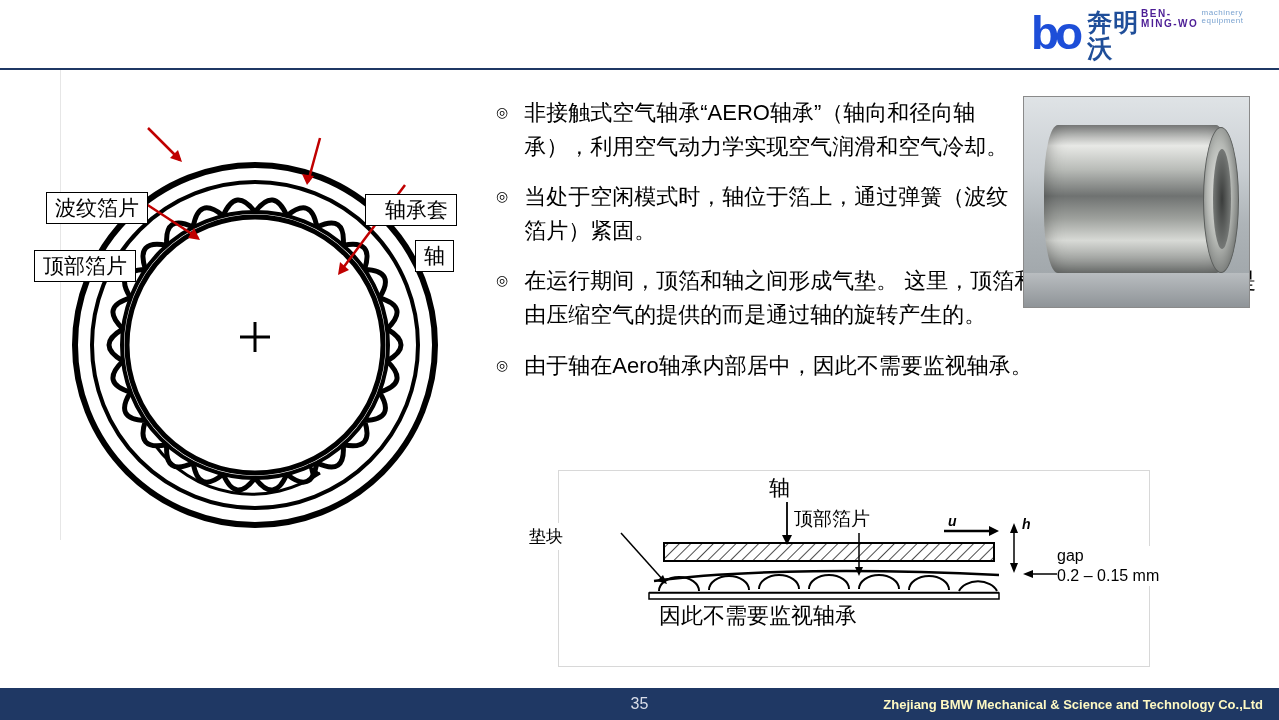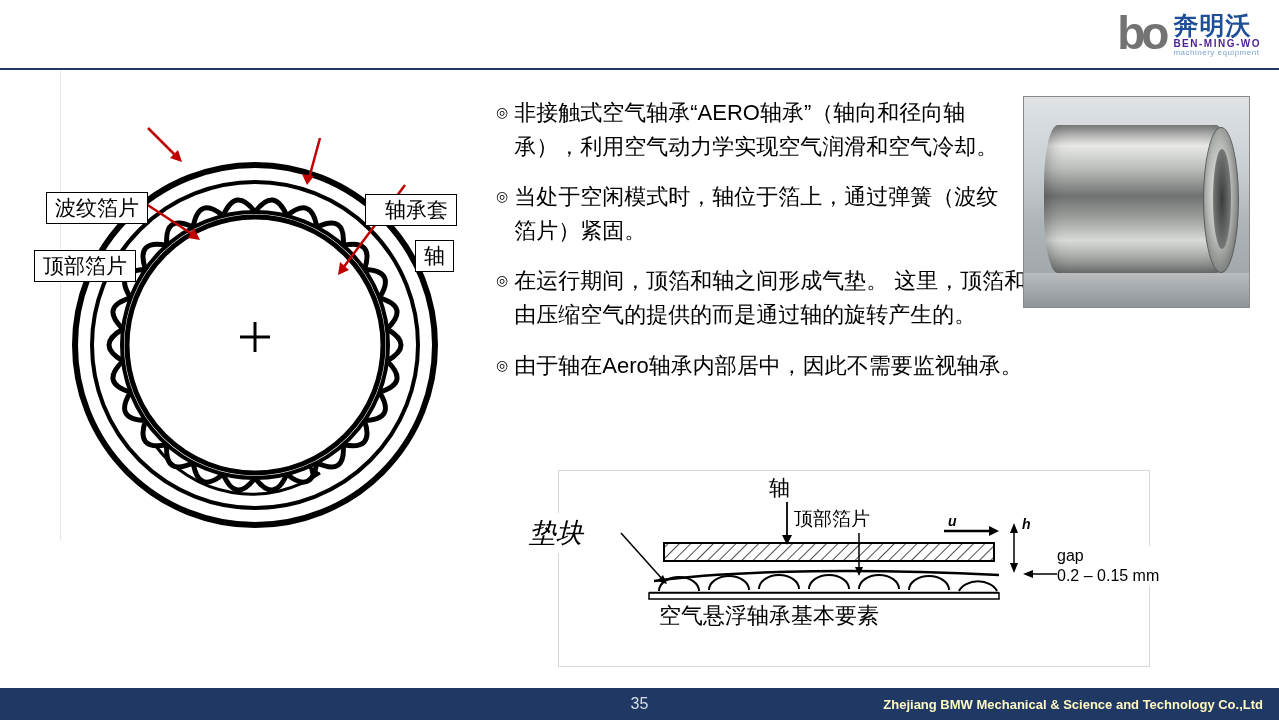--- a/index.html
+++ b/index.html
@@ -33,30 +33,30 @@
     width: 230px;
     height: 58px;
     display: flex;
     align-items: center;
     justify-content: flex-end;
   }
   #logo-mark {
     font-family: "Liberation Sans", sans-serif;
     font-size: 46px;
     font-weight: bold;
-    color: #737373;
+    color: #1d4ed8;
     letter-spacing: -4px;
     line-height: 1;
     margin-right: 8px;
     position: relative;
     top: -2px;
   }
   #logo-text {
     display: flex;
-    flex-direction: column;
+    flex-direction: row;
     align-items: flex-start;
     line-height: 1.05;
   }
   #logo-cn {
     font-size: 25px;
     font-weight: bold;
     color: #1f4e99;
     letter-spacing: 1px;
   }
   #logo-en {
@@ -113,20 +113,21 @@
     color: #000000;
     line-height: 1.5;
     margin-right: 6px;
     padding-top: 6px;
     flex: 0 0 auto;
   }
   .bullet-text {
     font-size: 22px;
     color: #000000;
     line-height: 1.55;
+    margin-left: 10px;
   }
   #b1 { width: 500px; }
   #b2 { width: 500px; }
   #b3 { width: 760px; }
   #b4 { width: 700px; }
 
   
   #photo {
     position: absolute;
     left: 1023px;
@@ -187,21 +188,21 @@
   }
   .bd-label {
     position: absolute;
     font-size: 19px;
     color: #000000;
     background: #ffffff;
     white-space: nowrap;
   }
   #bd-shaft   { left: 210px; top: 3px;  font-size: 21px; }
   #bd-topfoil { left: 235px; top: 35px; }
-  #bd-pad     { left: -40px; top: 42px; font-size: 27px; padding: 2px 10px; font-style: italic; }
+  #bd-pad     { left: -40px; top: 52px; font-size: 17px; padding: 2px 10px; }
   #bd-gap     { left: 498px; top: 75px; font-size: 16px; line-height: 1.25; }
   #bd-caption { left: 100px; top: 130px; font-size: 22px; }
   #bd-u       { left: 389px; top: 42px; font-size: 14px; font-weight: bold; font-style: italic; }
   #bd-h       { left: 463px; top: 45px; font-size: 14px; font-weight: bold; font-style: italic; }
 
   
   #footer-bar {
     position: absolute;
     left: 0;
     bottom: 0;
@@ -370,21 +371,21 @@
     </svg>
     <div class="bd-label" id="bd-shaft">轴</div>
     <div class="bd-label" id="bd-topfoil">顶部箔片</div>
     <div class="bd-label" id="bd-pad">垫块</div>
     <div class="bd-label" id="bd-u">u</div>
     <div class="bd-label" id="bd-h">h</div>
     <div class="bd-label" id="bd-gap">
       <div>gap</div>
       <div>0.2 – 0.15 mm</div>
     </div>
-    <div class="bd-label" id="bd-caption">空气悬浮轴承基本要素</div>
+    <div class="bd-label" id="bd-caption">因此不需要监视轴承</div>
   </div>
 
   <div id="footer-bar">
     <div id="page-number">35</div>
     <div id="footer-company">Zhejiang BMW Mechanical &amp; Science and Technology Co.,Ltd</div>
   </div>
 
 </div>
 
 </body></html>

